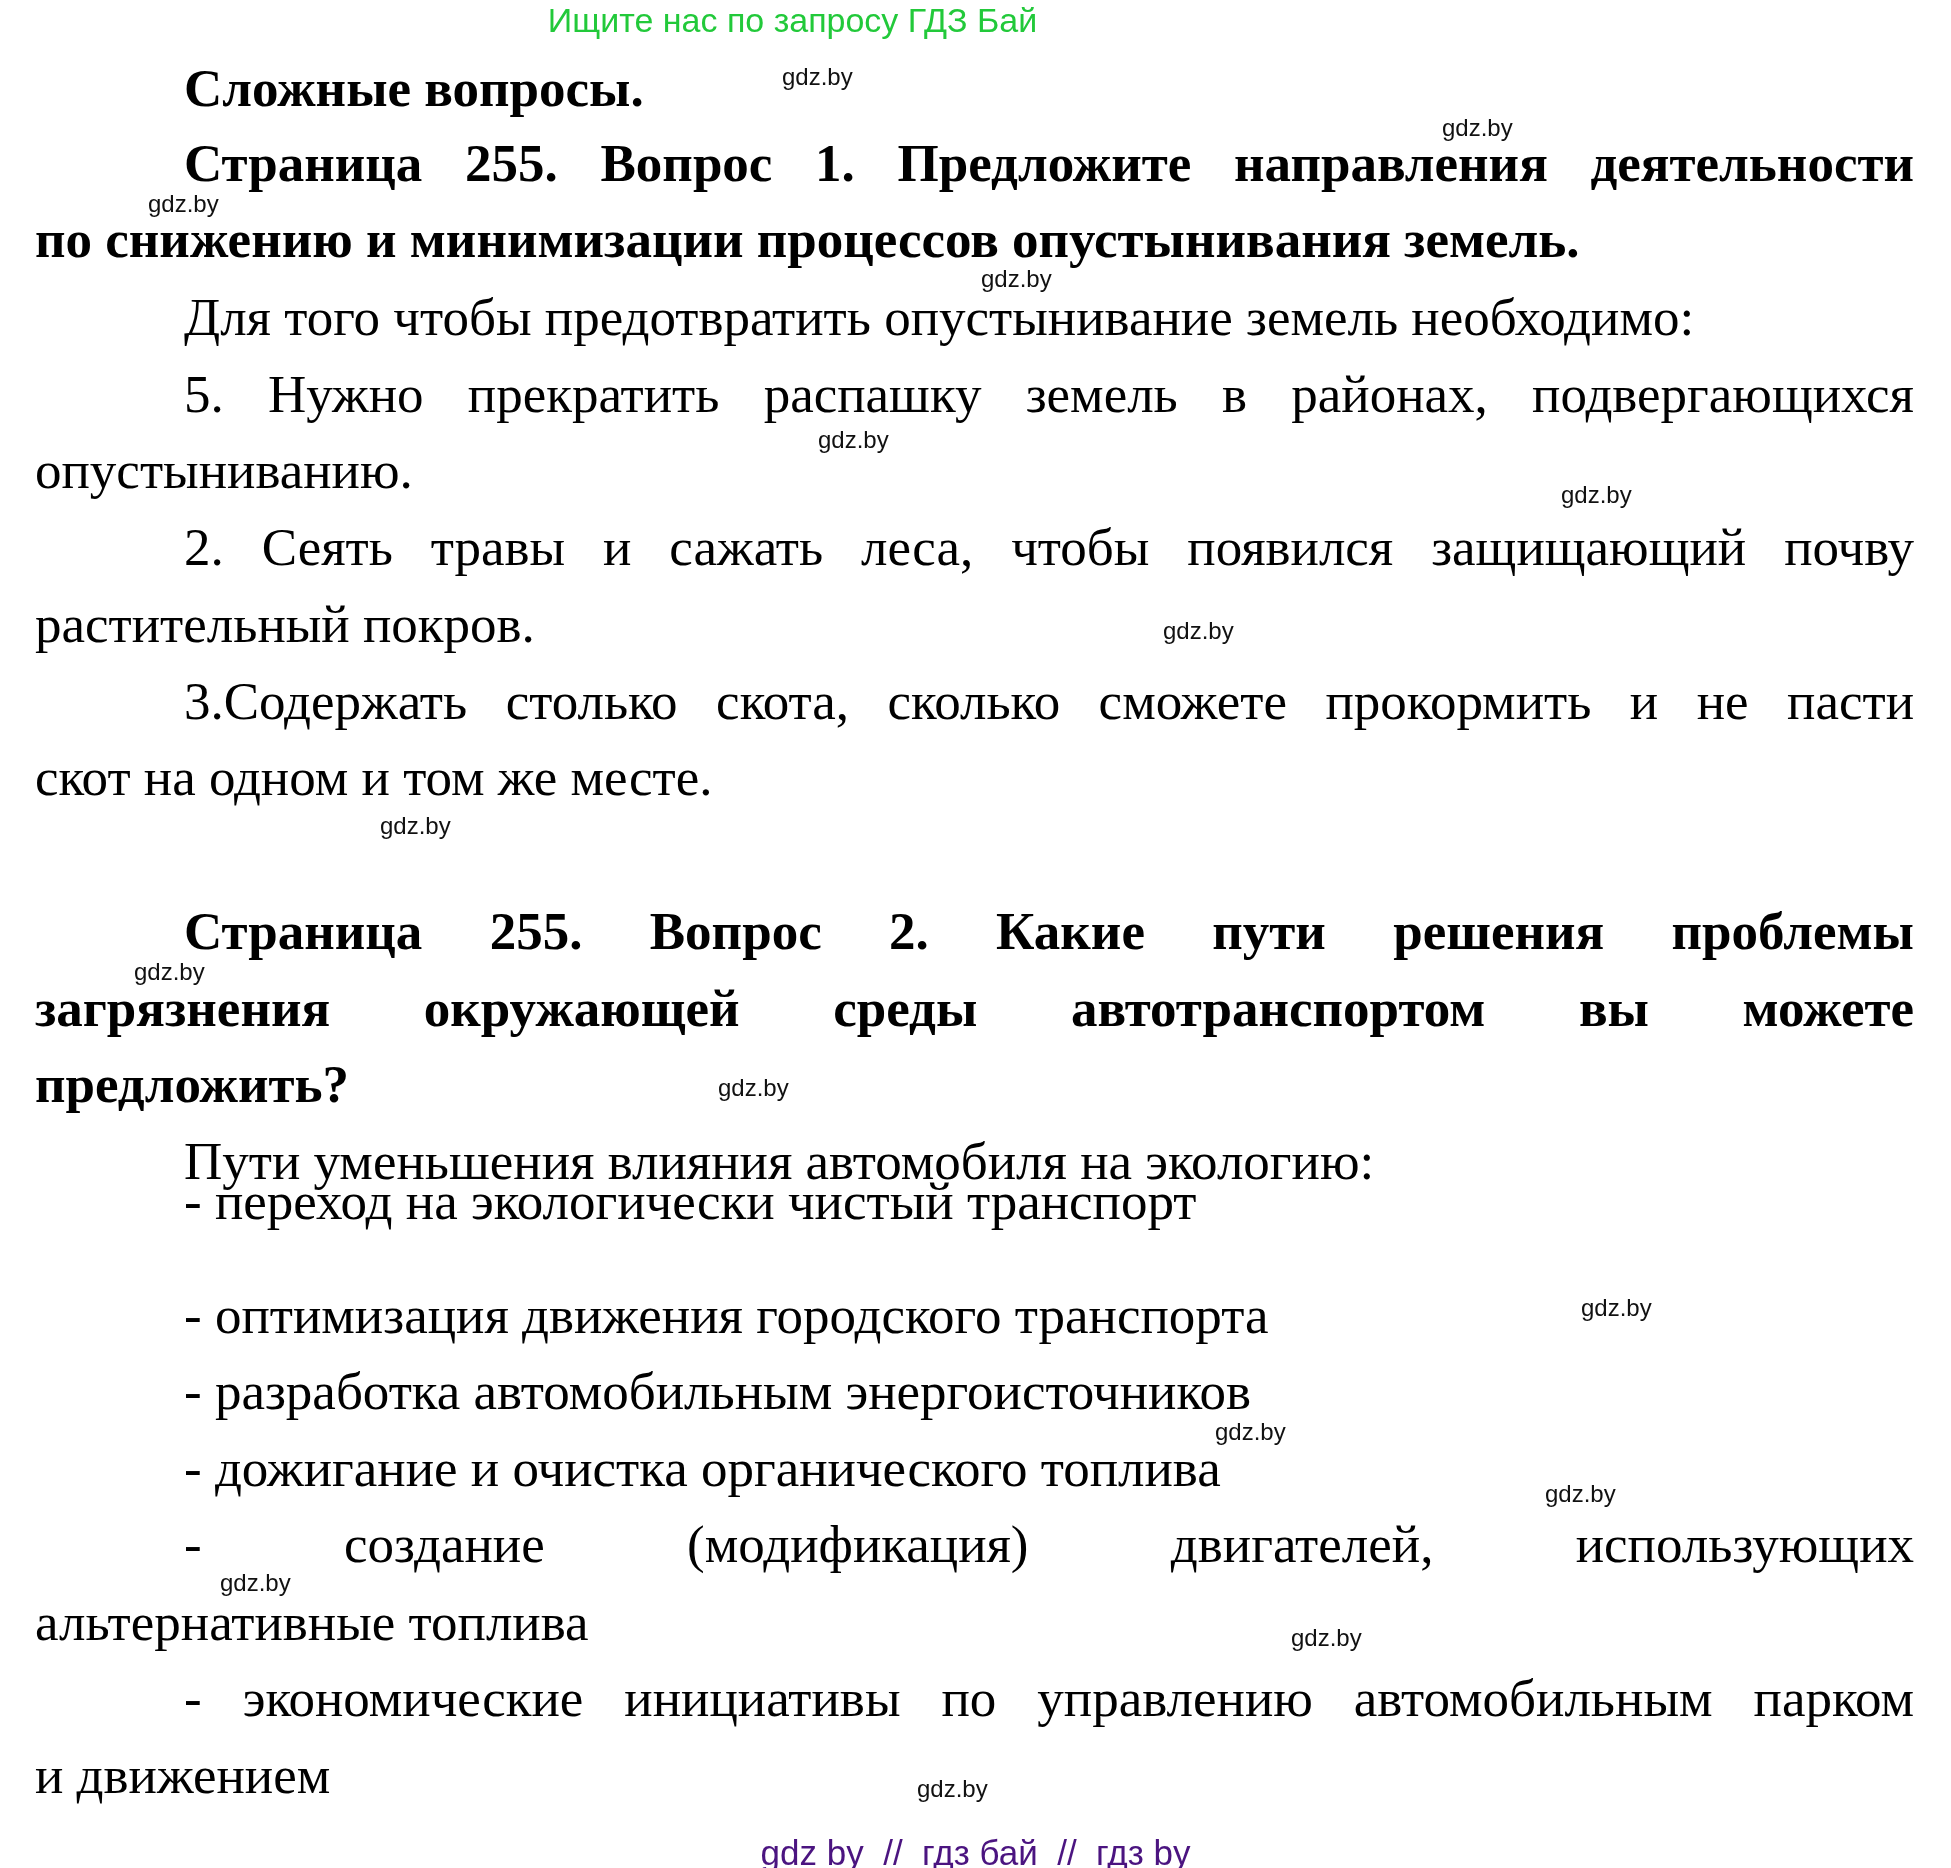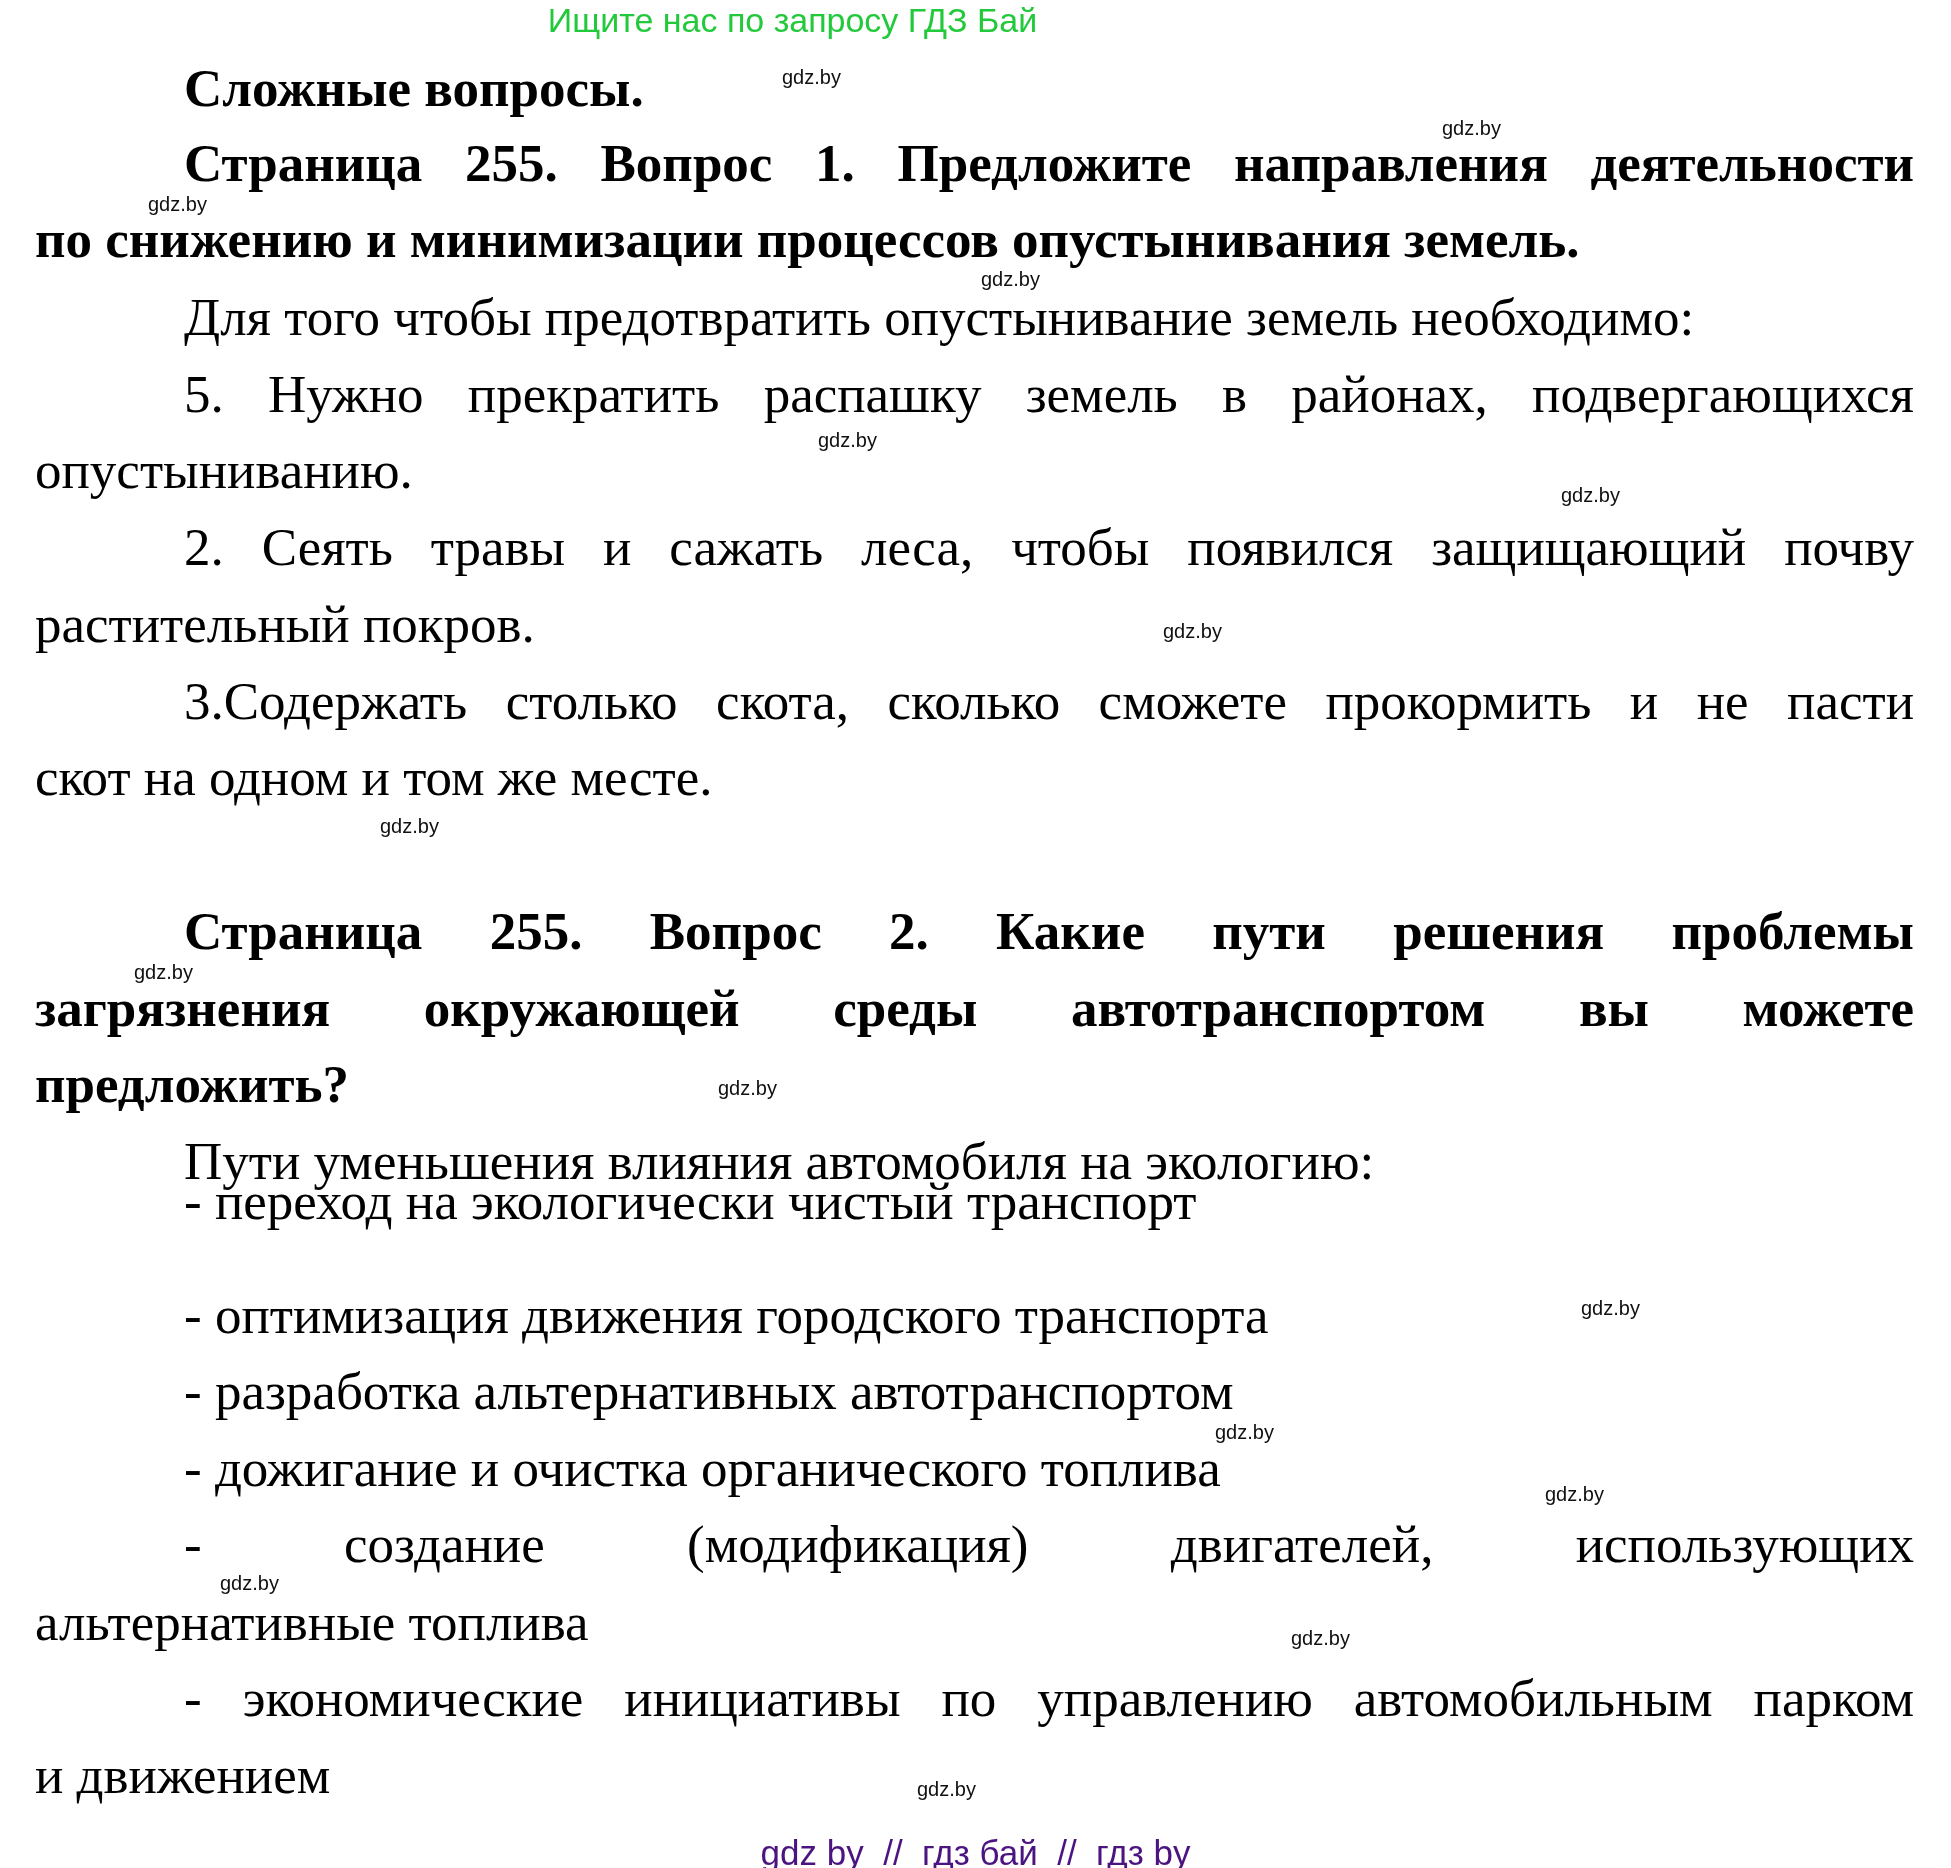--- a/index.html
+++ b/index.html
@@ -12,21 +12,21 @@
   .doc {
     position: absolute; left: 35px; top: 50px; width: 1879px;
     font-family: "Liberation Serif", serif; color: #000;
     font-size: 53px; line-height: 77px;
   }
   .line { position: absolute; left: 0; white-space: nowrap; }
   .just { width: 1879px; text-align: justify; text-align-last: justify; white-space: normal; }
   .b { font-weight: bold; }
   .indent { padding-left: 149px; box-sizing: border-box; }
   .wm {
-    position: absolute; font-family: "Liberation Sans", sans-serif; font-size: 20px;
+    position: absolute; font-family: "Liberation Sans", sans-serif; font-size: 24px;
     color: #111; line-height: 32px;
   }
   .footer {
     position: absolute; left: 0; width: 1951px; top: 1834px; text-align: center;
     font-family: "Liberation Sans", sans-serif; font-size: 35px; color: #4b1480; line-height: 38px;
   }
 </style>
 </head>
 <body>
 
@@ -45,21 +45,21 @@
   <div class="line" style="top:536px;">растительный покров.</div>
   <div class="line just indent" style="top:613px;">3.Содержать столько скота, сколько сможете прокормить и не пасти</div>
   <div class="line" style="top:689px;">скот на одном и том же месте.</div>
 
   <div class="line b just indent" style="top:843px;">Страница 255. Вопрос 2. Какие пути решения проблемы</div>
   <div class="line b just" style="top:920px;">загрязнения окружающей среды автотранспортом вы можете</div>
   <div class="line b" style="top:996px;">предложить?</div>
   <div class="line" style="top:1073px; left:149px;">Пути уменьшения влияния автомобиля на экологию:</div>
   <div class="line" style="top:1113px; left:149px;">- переход на экологически чистый транспорт</div>
   <div class="line" style="top:1227px; left:149px;">- оптимизация движения городского транспорта</div>
-  <div class="line" style="top:1303px; left:149px;">- разработка альтернативных автотранспортом</div>
+  <div class="line" style="top:1303px; left:149px;">- разработка автомобильным энергоисточников</div>
   <div class="line" style="top:1380px; left:149px;">- дожигание и очистка органического топлива</div>
   <div class="line just indent" style="top:1456px;">- создание (модификация) двигателей, использующих</div>
   <div class="line" style="top:1534px;">альтернативные топлива</div>
   <div class="line just indent" style="top:1610px;">- экономические инициативы по управлению автомобильным парком</div>
   <div class="line" style="top:1687px;">и движением</div>
 </div>
 
 <div class="wm" style="left:782px; top:61px;">gdz.by</div>
 <div class="wm" style="left:1442px; top:112px;">gdz.by</div>
 <div class="wm" style="left:148px; top:188px;">gdz.by</div>

